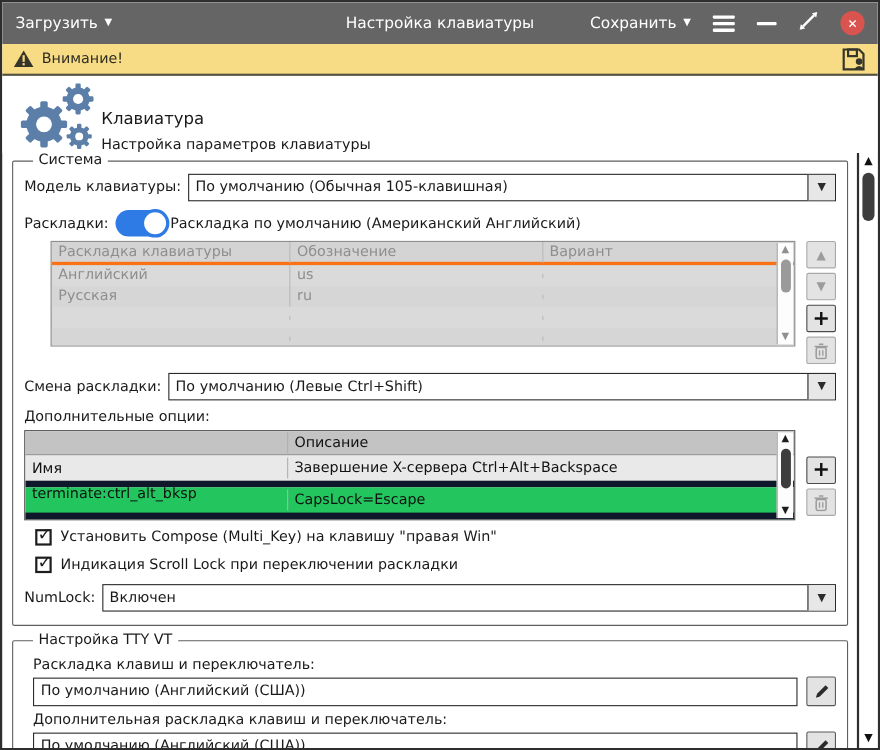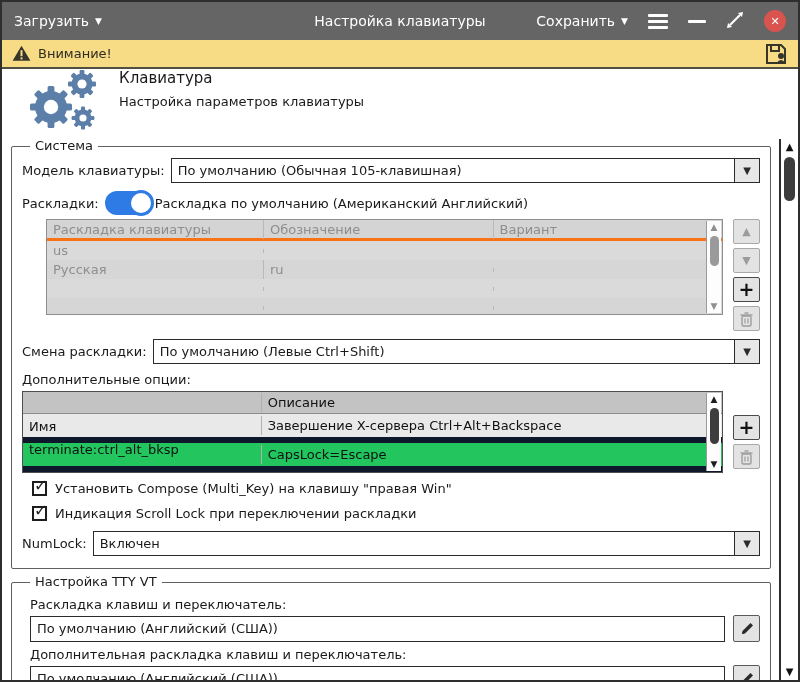--- a/index.html
+++ b/index.html
@@ -45,22 +45,22 @@
     background: #f8dc85;
     border-bottom: 2px solid #4f4f44;
     display: flex; align-items: center;
     padding: 0 10px; gap: 7px;
     color: #2d2d22; font-size: 13px;
   }
   .warnbar .spacer { flex: 1; }
   
   .appheader {
     height: 70px; flex: 0 0 70px;
-    display: flex; align-items: flex-start;
-    padding-left: 23px; gap: 16px;
+    display: flex; align-items: flex-end;
+    padding-left: 12px; 
     background: #fff;
   }
   .app-title { font-size: 15px; margin-bottom: 7px; }
   .app-subtitle { font-size: 13px; }
   
   .main { flex: 1; display: flex; overflow: hidden; }
   .page { flex: 1; overflow: hidden; padding-top: 3px; }
   
   .group {
     border: 1px solid #5f5f5f; border-radius: 2px;
@@ -309,20 +309,21 @@
         </div>
 
         <div class="table-row-wrap">
           <div class="datatable disabled t1" style="height:96px;">
             <div class="trow thead">
               <div class="tcell">Раскладка клавиатуры</div>
               <div class="tcell">Обозначение</div>
               <div class="tcell">Вариант</div>
             </div>
             <div class="trow data">
+              <div class="tcell">Английский</div>
               <div class="tcell">us</div>
               <div class="tcell"></div>
             </div>
             <div class="trow data">
               <div class="tcell">Русская</div>
               <div class="tcell">ru</div>
               <div class="tcell"></div>
             </div>
             <div class="trow data">
                 <div class="tcell"></div>

